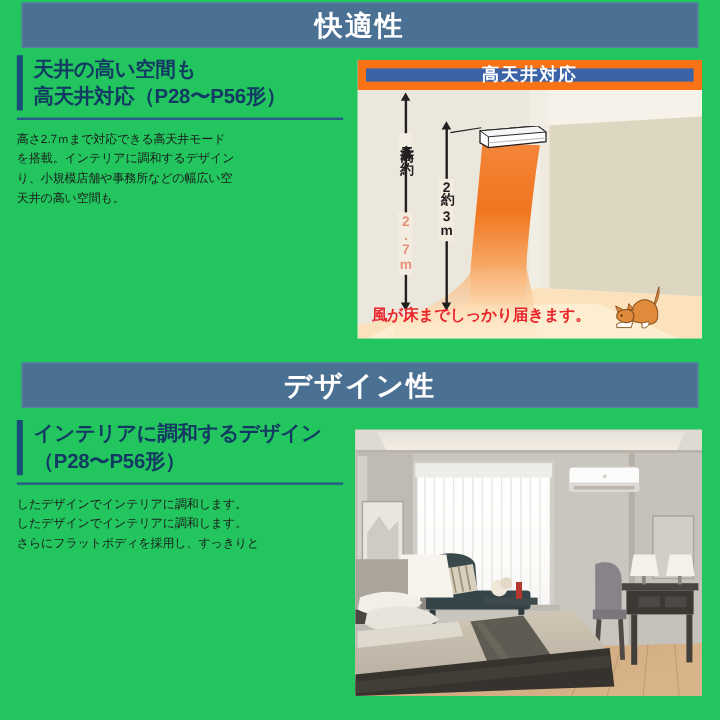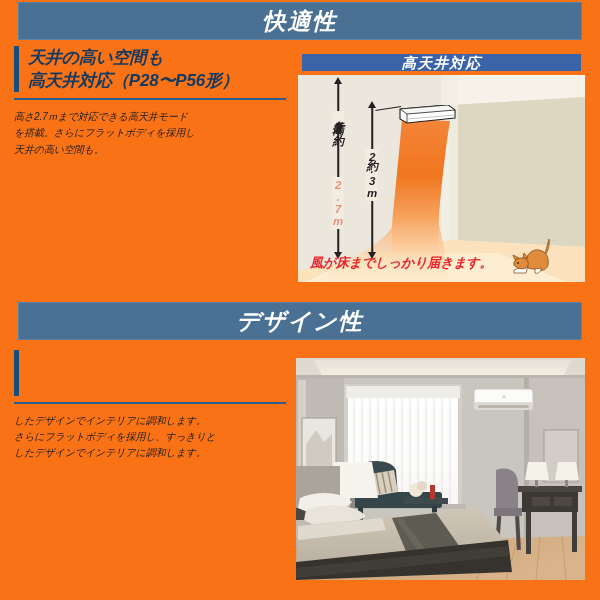--- a/index.html
+++ b/index.html
@@ -9,22 +9,21 @@
     height: 600px;
     background: #ffffff;
     font-family: "Liberation Sans", "DejaVu Sans", sans-serif;
     overflow: hidden;
   }
 
   #page {
     position: relative;
     width: 600px;
     height: 600px;
-    background: #f97316;
-    font-style: italic;
+    background: #22c55e;
   }
 
   
   .section-banner {
     position: absolute;
     left: 18px;
     width: 564px;
     height: 38px;
     background: #4a7093;
     border: 1px solid #5d82a3;
@@ -99,22 +98,23 @@
     height: 232px;
     background: #f3ece1;
     overflow: hidden;
   }
   .illus-titlebar {
     position: absolute;
     left: 0; top: 0;
     width: 287px;
     height: 25px;
     background: #3b63a8;
-    border: 4px solid #f97316;
+    border: 7px solid #f97316;
     display: flex;
+    align-items: center;
     justify-content: center;
     z-index: 9;
   }
   .illus-titlebar-label {
     color: #ffffff;
     font-size: 14.5px;
     font-weight: bold;
     letter-spacing: 1.5px;
   }
 
@@ -231,21 +231,22 @@
     <div class="heading-row">
       <div class="heading-accent"></div>
       <div class="heading-text">
         <span class="line">天井の高い空間も</span>
         <span class="line">高天井対応（P28〜P56形）</span>
       </div>
     </div>
     <div class="heading-rule"></div>
     <div class="body-text">
       <span class="line">高さ2.7ｍまで対応できる高天井モード</span>
-      <span class="line">を搭載。さらにフラットボディを採用し</span>
+      <span class="line">を搭載。インテリアに調和するデザイン</span>
+      <span class="line">り、小規模店舗や事務所などの幅広い空</span>
       <span class="line">天井の高い空間も。</span>
     </div>
   </div>
 
   <div id="illustration">
 
     <div class="illus-titlebar">
       <span class="illus-titlebar-label">高天井対応</span>
     </div>
 
@@ -323,26 +324,30 @@
     </div>
   </div>
 
   <div class="section-banner" id="banner-design">
     <span class="section-banner-label">デザイン性</span>
   </div>
 
   <div class="text-col" id="text-design">
     <div class="heading-row">
       <div class="heading-accent"></div>
+      <div class="heading-text">
+        <span class="line">インテリアに調和するデザイン</span>
+        <span class="line">（P28〜P56形）</span>
+      </div>
     </div>
     <div class="heading-rule"></div>
     <div class="body-text">
       <span class="line">したデザインでインテリアに調和します。</span>
+      <span class="line">したデザインでインテリアに調和します。</span>
       <span class="line">さらにフラットボディを採用し、すっきりと</span>
-      <span class="line">したデザインでインテリアに調和します。</span>
     </div>
   </div>
 
   <div id="photo">
     <svg width="289" height="222" viewBox="0 0 289 222">
       <defs>
         <linearGradient id="winGlow" x1="0" y1="0" x2="0" y2="1">
           <stop offset="0%" stop-color="#ffffff"></stop>
           <stop offset="70%" stop-color="#f2f1ee"></stop>
           <stop offset="100%" stop-color="#e2e0da"></stop>

